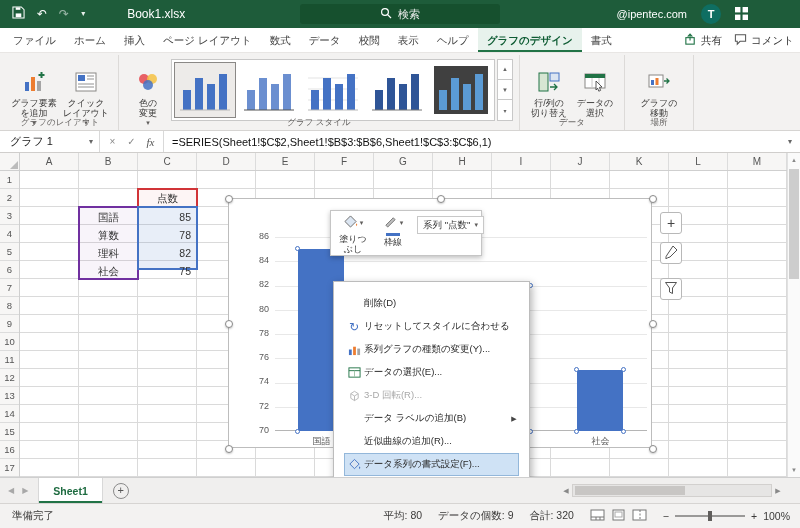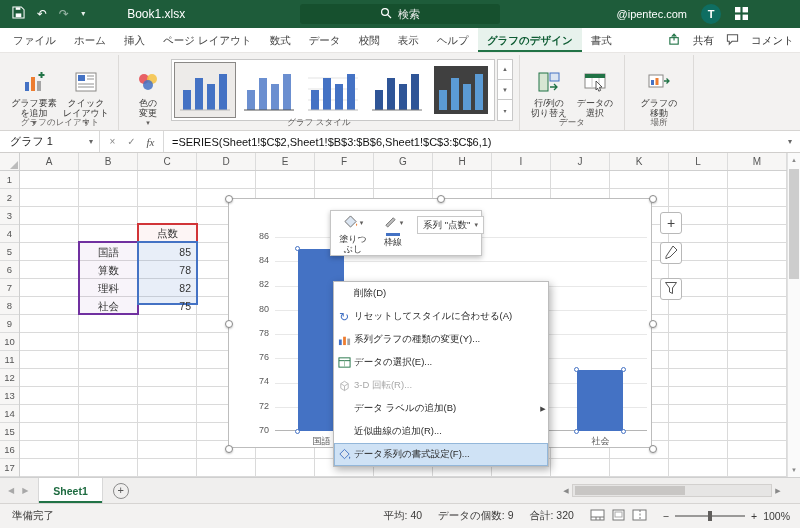--- a/index.html
+++ b/index.html
@@ -16,21 +16,21 @@
   .tbtitle{margin-left:42px;font-size:12px;white-space:nowrap;}
   .searchpill{position:absolute;left:300px;top:4px;width:200px;height:20px;background:#16502e;border-radius:3px;display:flex;align-items:center;justify-content:center;gap:6px;font-size:11px;color:#f0f0f0;}
   .tbright{position:absolute;right:52px;top:0;height:28px;display:flex;align-items:center;gap:14px;font-size:11px;}
   .avatar{width:20px;height:20px;border-radius:50%;background:#0f6e62;display:flex;align-items:center;justify-content:center;font-size:11px;font-weight:bold;}
 
   
   .tabrow{height:25px;background:#fff;display:flex;align-items:stretch;padding-left:4px;position:relative;border-bottom:1px solid #e8e6e4;}
   .tab{padding:0 9px;font-size:10.5px;line-height:24px;color:#444;white-space:nowrap;}
   .tab.active{background:#e7f2ec;color:#0e5c33;font-weight:bold;box-shadow:inset 0 -2px 0 #217346;}
   .tabright{position:absolute;right:6px;top:0;height:25px;display:flex;align-items:center;gap:12px;}
-  .trbtn{display:flex;align-items:center;gap:12px;font-size:10.5px;color:#333;}
+  .trbtn{display:flex;align-items:center;gap:4px;font-size:10.5px;color:#333;}
 
   
   .ribbon{display:flex;align-items:stretch;height:78px;background:#f3f2f1;border-bottom:1px solid #d6d4d2;padding:2px 2px 0 2px;}
   .rgroup{position:relative;display:flex;align-items:flex-start;padding:2px 6px 13px;border-right:1px solid #dcdad8;}
   .glabel{position:absolute;left:0;right:0;bottom:1px;text-align:center;font-size:8.5px;color:#605e5c;white-space:nowrap;overflow:hidden;}
   .rbtn{display:flex;flex-direction:column;align-items:center;width:52px;padding-top:3px;gap:2px;font-size:9px;line-height:10px;color:#3b3a39;text-align:center;white-space:pre-line;}
   .rbtn.w46{width:46px;}
   .rbtn.w56{width:56px;}
   .rcaret{font-size:7px;color:#605e5c;line-height:6px;}
   .gal{display:flex;gap:2px;background:#fff;border:1px solid #c8c8c8;padding:2px;height:62px;margin-top:2px;}
@@ -54,21 +54,21 @@
   .corner{position:absolute;left:0;top:153px;width:20px;height:18px;background:#f7f6f5;border-right:1px solid #cfcfcf;border-bottom:1px solid #cfcfcf;z-index:1;}
   .tri{position:absolute;right:1px;bottom:1px;width:0;height:0;border-left:8px solid transparent;border-bottom:8px solid #bcbcbc;}
   .colhdr{position:absolute;left:20px;top:153px;width:767px;height:18px;display:flex;background:#f7f6f5;border-bottom:1px solid #cfcfcf;z-index:1;}
   .ch{width:59px;text-align:center;font-size:10px;line-height:17px;color:#555;border-right:1px solid #dcdcdc;}
   .rowhdr{position:absolute;left:0;top:171px;width:20px;height:306px;background:#f7f6f5;border-right:1px solid #cfcfcf;overflow:hidden;z-index:1;}
   .rh{height:18px;text-align:center;font-size:9.5px;line-height:17px;color:#555;border-bottom:1px solid #dcdcdc;}
   .canvas{position:absolute;left:20px;top:171px;width:767px;height:306px;overflow:hidden;background-image:
     repeating-linear-gradient(to right, transparent 0 58px, #dadada 58px 59px),
     repeating-linear-gradient(to bottom, transparent 0 17px, #dadada 17px 18px);}
 
-  .range{position:absolute;z-index:2;margin-top:35px;}
+  .range{position:absolute;z-index:2;}
   .cell{height:18px;line-height:18px;font-size:10.5px;color:#333;}
   .cellc{text-align:center;}
   .cellr{text-align:right;padding-right:5px;}
 
   
   .chart{position:absolute;left:208px;top:27px;width:424px;height:250px;background:#fff;border:1px solid #bdbdbd;z-index:3;}
   .plot{position:absolute;left:46px;top:38px;width:372px;height:194px;border-bottom:1px solid #b5b5b5;
         background-image:repeating-linear-gradient(to bottom,#e8e8e8 0 1px,transparent 1px 24.25px);}
   .ytick{position:absolute;left:12px;width:28px;text-align:right;font-size:9px;color:#595959;}
   .cat{position:absolute;top:236px;width:93px;text-align:center;font-size:9px;color:#595959;}
@@ -81,21 +81,21 @@
 
   
   .minibar{position:absolute;left:310px;top:39px;width:152px;height:46px;background:#fff;border:1px solid #c5c5c5;box-shadow:0 2px 5px rgba(0,0,0,.25);display:flex;padding:3px 6px;gap:8px;z-index:5;}
   .mbtn{display:flex;flex-direction:column;align-items:center;width:38px;}
   .mbic{display:flex;align-items:center;gap:2px;}
   .mbbar{width:14px;height:3px;margin-top:1px;}
   .mblabel{font-size:9px;line-height:10px;color:#333;text-align:center;width:32px;word-break:break-all;margin-top:1px;}
   .mseries{display:flex;align-items:center;gap:4px;border:1px solid #c8c8c8;background:#fff;height:18px;padding:0 5px;margin-top:2px;font-size:9.5px;color:#333;white-space:nowrap;}
 
   
-  .menu{position:absolute;left:313px;top:110px;width:216px;background:#fff;border:1px solid #bcbcbc;box-shadow:2px 3px 8px rgba(0,0,0,.3);padding:0;z-index:6;}
+  .menu{position:absolute;left:313px;top:110px;width:197px;background:#fff;border:1px solid #bcbcbc;box-shadow:2px 3px 8px rgba(0,0,0,.3);padding:10px;z-index:6;}
   .mi{display:flex;align-items:center;height:23px;font-size:9.5px;color:#2b2b2b;}
   .mic{width:20px;display:flex;align-items:center;justify-content:center;flex:none;}
   .mil{flex:1;white-space:nowrap;overflow:hidden;}
   .mia{width:10px;font-size:7px;color:#444;text-align:center;flex:none;}
   .mi.dis{color:#a8a8a8;}
   .mi.hl{background:#cfe2f5;box-shadow:inset 0 0 0 1px #93b7da;}
   .reseticon{color:#4472c4;font-size:12px;}
 
   
   .tabsrow{position:absolute;left:0;top:477px;width:800px;height:26px;background:#f0efee;border-top:1px solid #cfcfcf;display:flex;align-items:center;z-index:2;}
@@ -605,21 +605,21 @@
       <div class="htrack">
         <div class="hthumb"></div>
       </div>
       <span class="harr">▶</span>
     </div>
   </div>
 
   <div class="status">
     <span class="smode">準備完了</span>
     <div class="sright">
-      <span class="sstat">平均: 40</span>
+      <span class="sstat">平均: 80</span>
       <span class="sstat">データの個数: 9</span>
       <span class="sstat">合計: 320</span>
       <div class="sviews">
         <span>
           <svg width="15" height="12" viewBox="0 0 15 12">
               <rect x="1" y="1" width="13" height="10" fill="#fff" stroke="#777"></rect>
               <line x1="1" y1="8" x2="14" y2="8" stroke="#777"></line>
               <line x1="6" y1="8" x2="6" y2="11" stroke="#777"></line>
               <line x1="10" y1="8" x2="10" y2="11" stroke="#777"></line>
             </svg>

